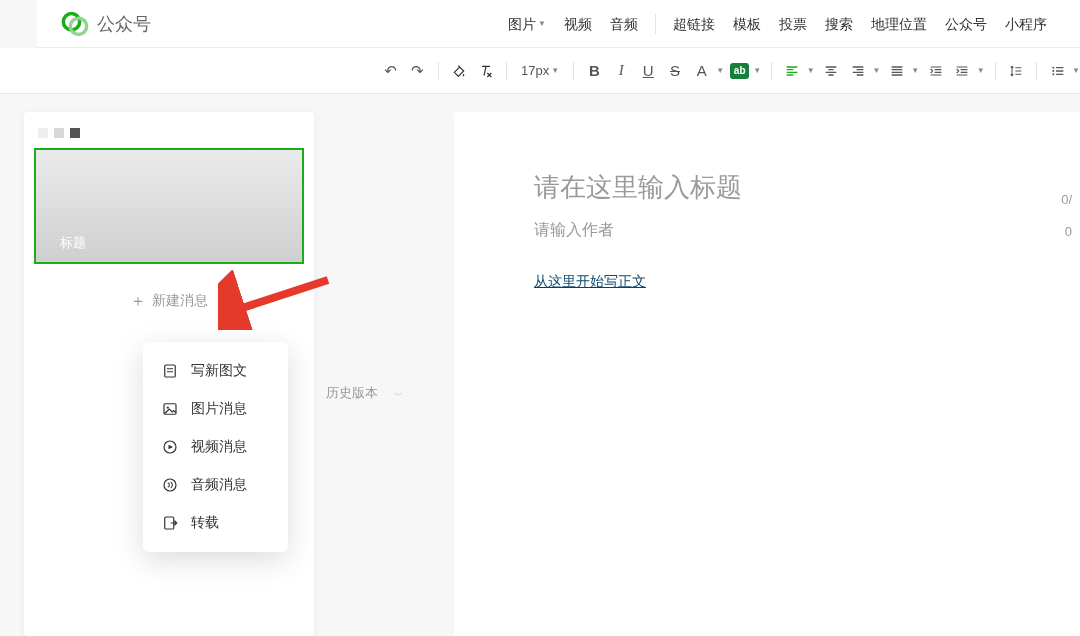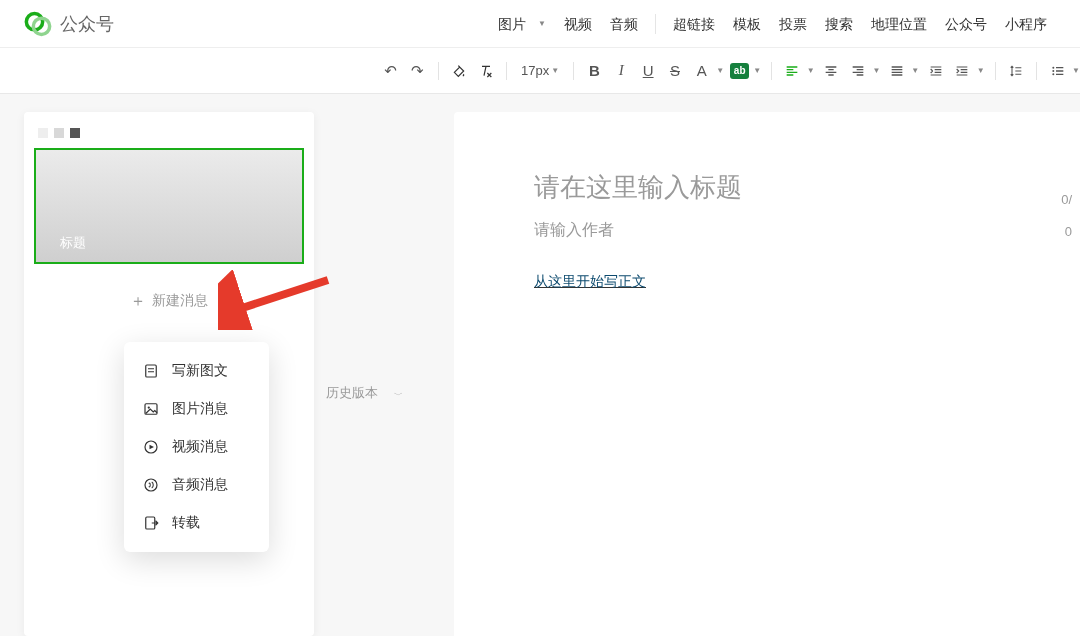--- a/index.html
+++ b/index.html
@@ -12,20 +12,21 @@
     color: #333;
   }
   
   .header {
     height: 48px;
     background: #fff;
     display: flex;
     align-items: center;
     padding: 0 24px;
     border-bottom: 1px solid #eee;
+    margin-left: 37px;
   }
   .logo {
     display: flex;
     align-items: center;
     gap: 8px;
   }
   .logo svg { width: 28px; height: 28px; }
   .logo-text { font-size: 18px; color: #666; }
   .header-tabs {
     margin-left: auto;
@@ -34,21 +35,21 @@
     font-size: 14px;
     color: #333;
   }
   .header-tabs .tab {
     padding: 0 9px;
     height: 36px;
     line-height: 48px;
     cursor: pointer;
     display: flex;
     align-items: center;
-    gap: 12px;
+    gap: 2px;
     justify-content: center;
   }
   .header-tabs .tab .chev { font-size: 8px; color: #888; }
   .header-tabs .sep {
     width: 1px; height: 20px; background: #e5e5e5; margin: 0 8px;
   }
   
   .toolbar {
     height: 46px;
     background: #fff;
@@ -137,21 +138,21 @@
     font-size: 13px;
     color: #9a9a9a;
     display: flex; align-items:flex-end; gap:16px;
     cursor: pointer;
   }
   .history-link .chev { font-size: 9px; }
 
   
   .dropdown {
     position: absolute;
-    left: 124px;
+    left: 143px;
     top: 248px;
     background: #fff;
     border-radius: 6px;
     box-shadow: 0 8px 30px rgba(0,0,0,.14);
     width: 145px;
     padding: 10px 0;
     text-align: right;
   }
   .dropdown .item {
     display: flex;

